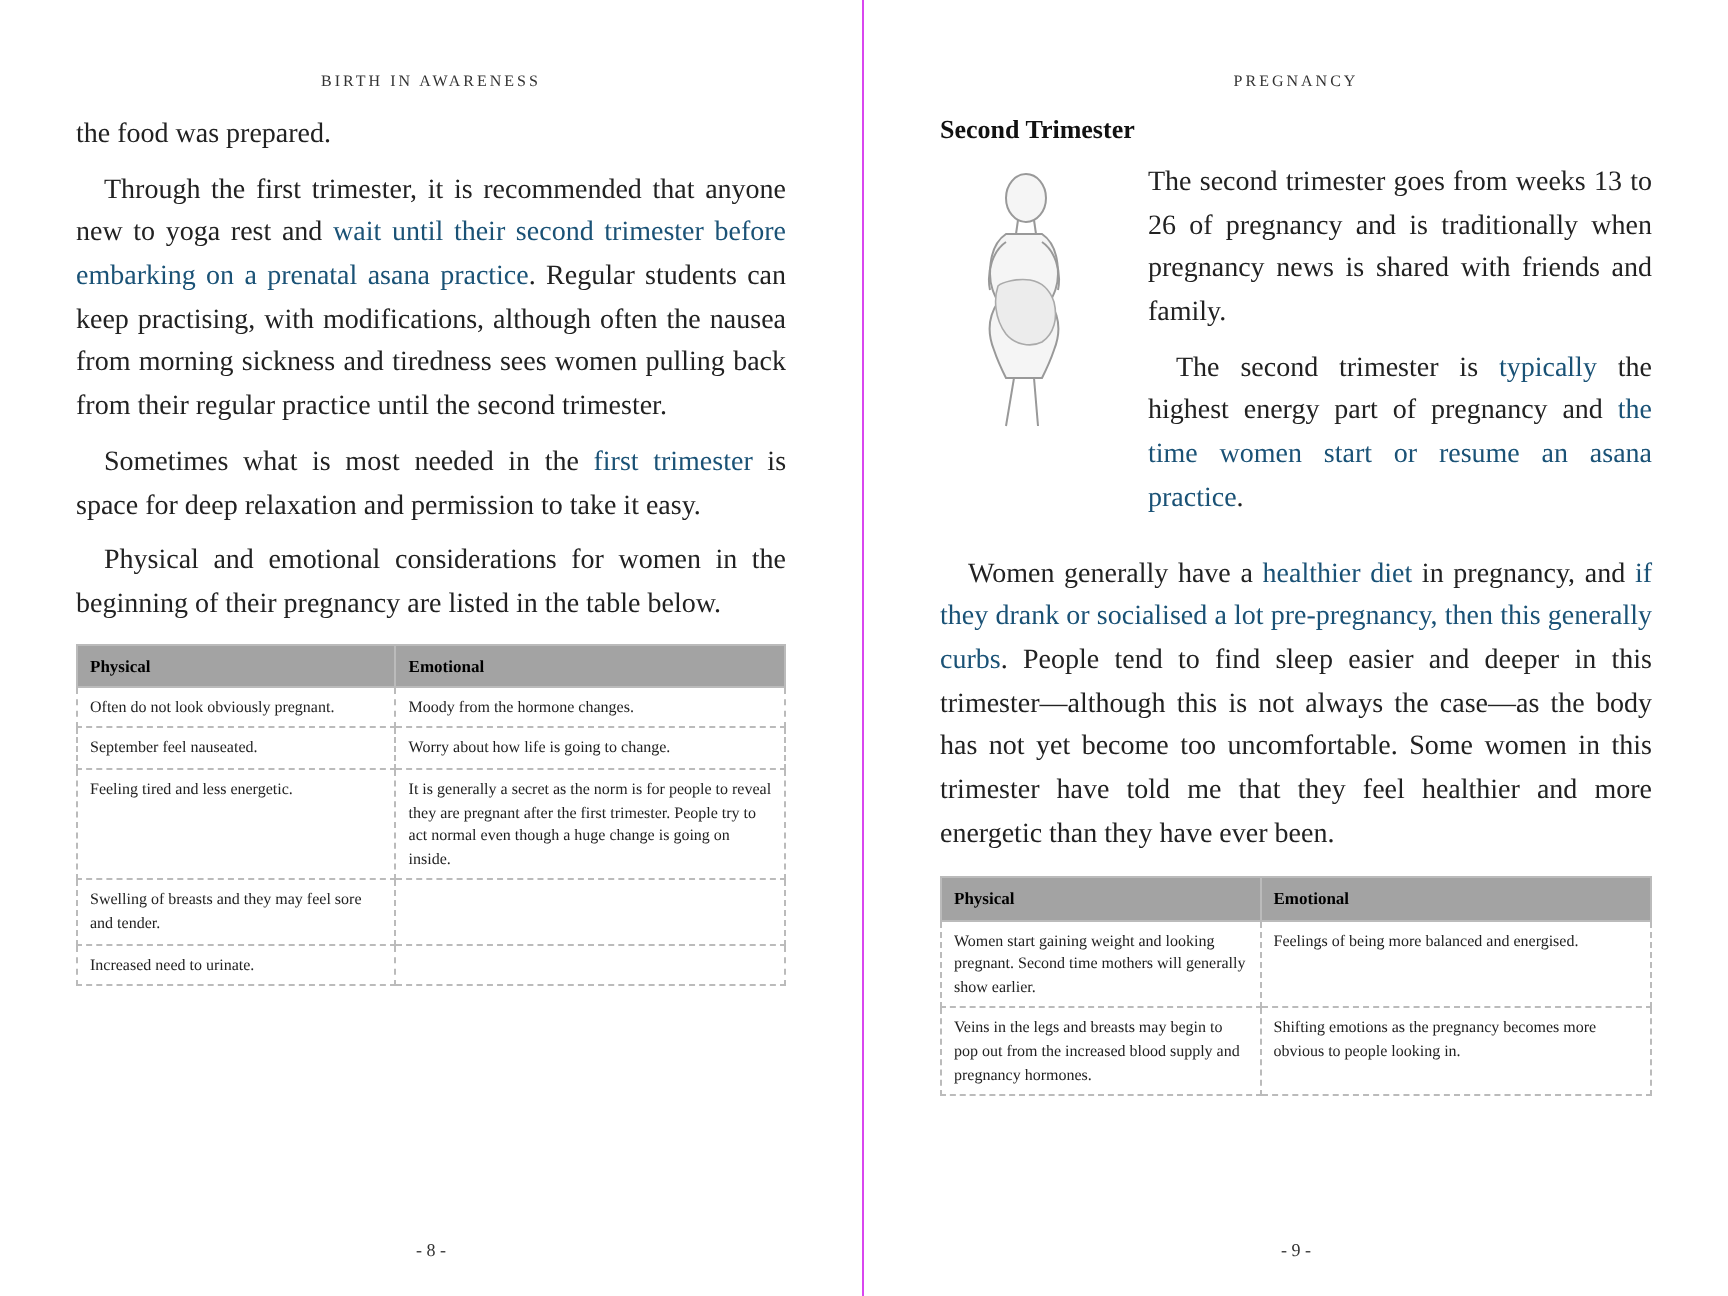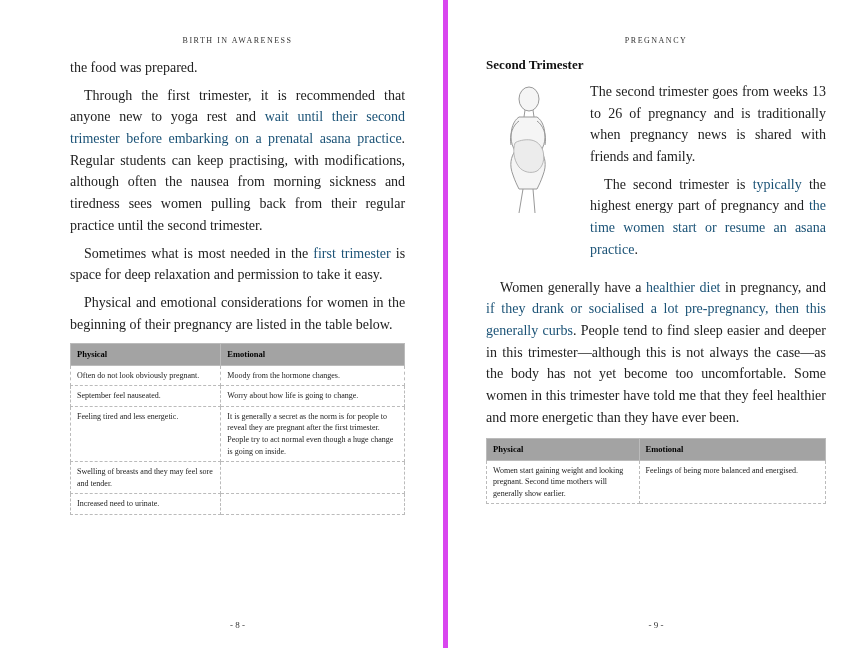--- a/index.html
+++ b/index.html
@@ -19,22 +19,21 @@
     }
     .page {
       width: 432px;
       height: 648px;
       padding: 36px 38px 36px 38px;
       position: relative;
       overflow: hidden;
       background: white;
     }
     .page-left {
-      border-right: 5px solid #d946ef;
-      margin-left: 32px;
+      border-right: 1px solid #d946ef;
     }
     .page-header {
       text-align: center;
       font-size: 8px;
       letter-spacing: 1.5px;
       text-transform: uppercase;
       color: #333;
       margin-bottom: 12px;
       font-family: Georgia, serif;
     }
@@ -203,19 +202,23 @@
         <tr>
           <th class="col-physical">Physical</th>
           <th class="col-emotional">Emotional</th>
         </tr>
       </thead>
       <tbody>
         <tr>
           <td>Women start gaining weight and looking pregnant. Second time mothers will generally show earlier.</td>
           <td>Feelings of being more balanced and energised.</td>
         </tr>
+        <tr>
+          <td>Veins in the legs and breasts may begin to pop out from the increased blood supply and pregnancy hormones.</td>
+          <td>Shifting emotions as the pregnancy becomes more obvious to people looking in.</td>
+        </tr>
       </tbody>
     </table>
 
     <div class="page-number">- 9 -</div>
   </div>
 
 </div>
 
 </body></html>

